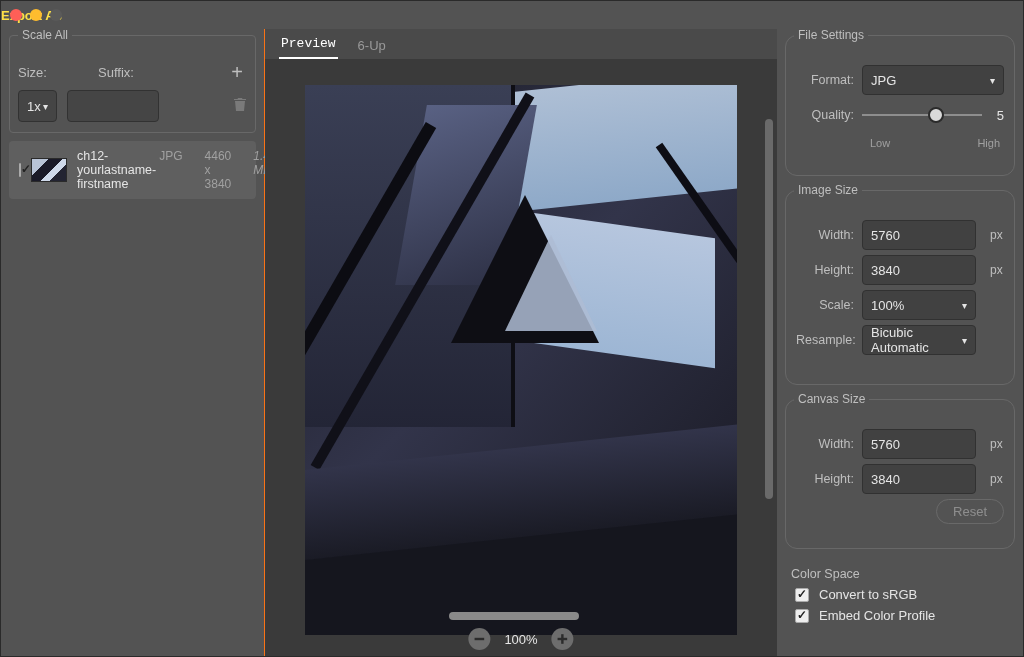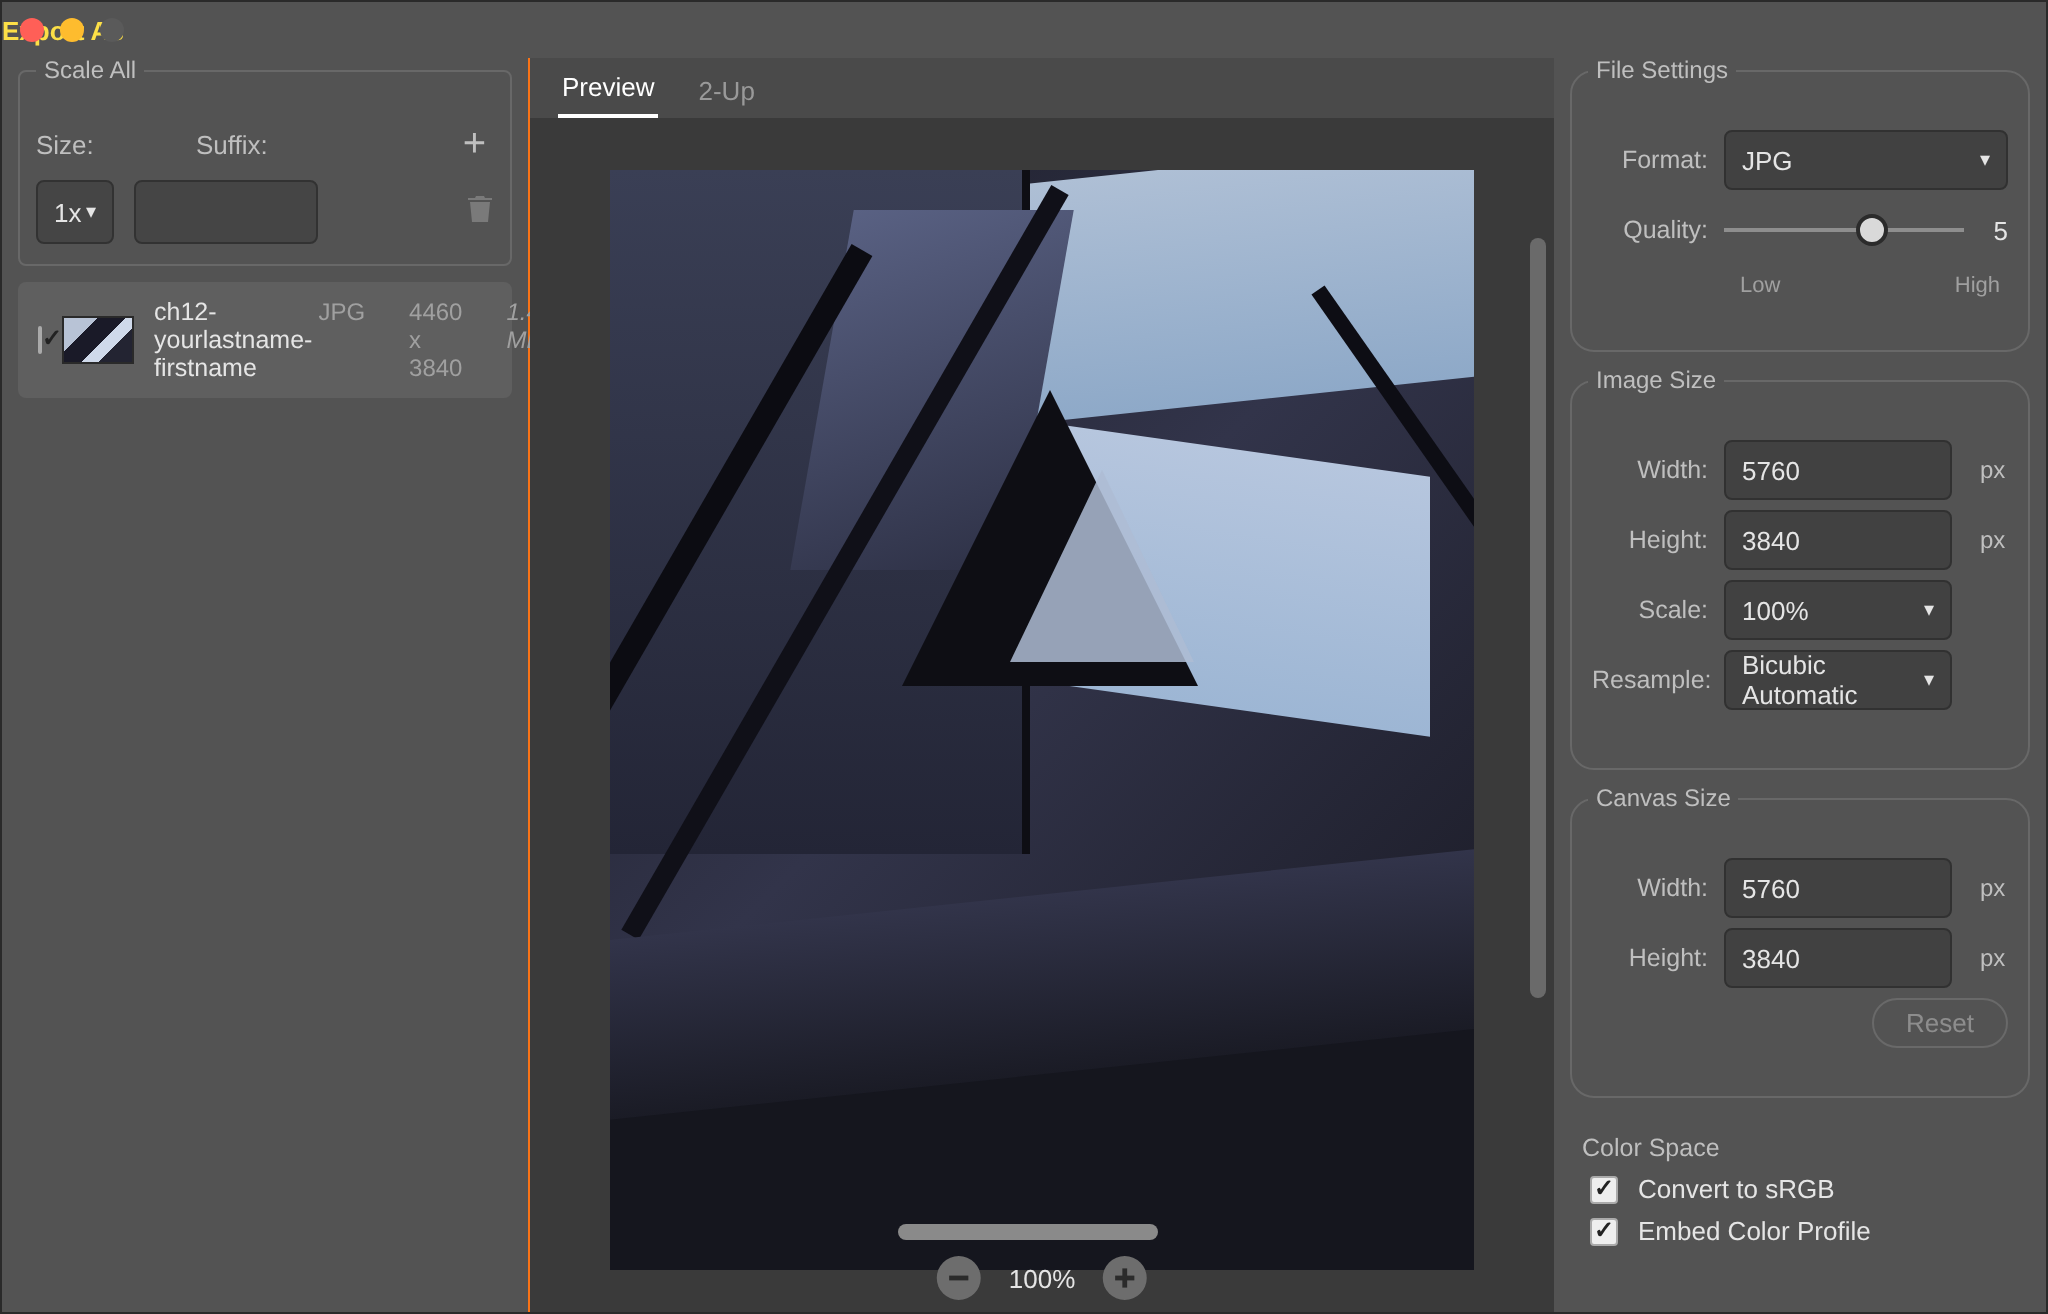--- a/index.html
+++ b/index.html
@@ -92,21 +92,21 @@
       linear-gradient(135deg,#b8c3d6 0 30%,#1a1a28 30% 55%,#cfd9ea 55% 70%,#232432 70% 100%);
     border:1px solid #2a2a2a;flex:none;
   }
   .asset-meta{flex:1;display:flex;flex-direction:row;gap:3px;}
   .asset-name{color:var(--text);font-size:12.5px;}
   .asset-sub{display:flex;gap:22px;color:var(--text-dim2);font-size:12px;}
   .asset-sub .sz{margin-left:auto;font-style:italic;}
   
   .tabs{height:30px;display:flex;align-items:flex-end;gap:18px;padding:0 14px;background:var(--bg0);}
   .tab{color:var(--inactive-tab);padding:6px 2px 6px 2px;cursor:pointer;font-size:13px;}
-  .tab.active{color:#fff;border-bottom:2px solid #fff;}
+  .tab.active{color:#fff;border-bottom:2px solid #fff;font-family:Liberation Mono, monospace;}
   .preview-wrap{flex:1;position:relative;background:var(--preview-bg);overflow:hidden;display:flex;justify-content:center;}
   .preview-img{
     margin-top:26px;width:432px;height:550px;
     position:relative;overflow:hidden;
   }
   
   .L{position:absolute;}
   .sky1{left:114px;top:0;width:320px;height:120px;background:linear-gradient(180deg,#aebfd5,#8ea9c8);transform:skewY(-6deg);}
   .sky2{left:220px;top:140px;width:190px;height:130px;background:linear-gradient(180deg,#b6c6de,#9db6d4);transform:skewY(8deg);}
   .dark-full{left:0;top:0;right:0;bottom:0;background:linear-gradient(135deg,#1b1c26 0%,#32344a 45%,#15151d 100%);}
@@ -201,21 +201,21 @@
           <span>4460 x 3840</span>
           <span class="sz">1.4 MB</span>
         </div>
       </div>
     </div>
   </div>
 
   <div class="col-mid">
     <div class="tabs">
       <div class="tab active">Preview</div>
-      <div class="tab">2-Up</div>
+      <div class="tab">6-Up</div>
     </div>
     <div class="preview-wrap">
       <div class="preview-img">
         <div class="L dark-full"></div>
         <div class="L sky1"></div>
         <div class="L pane1"></div>
         <div class="L sky2"></div>
         <div class="L tri"></div>
         <div class="L tri-light"></div>
         <div class="L diag"></div>

